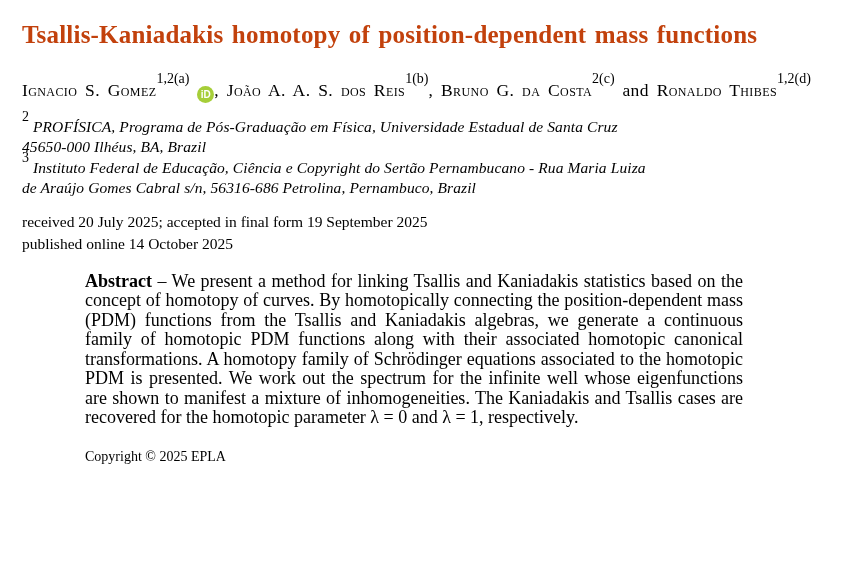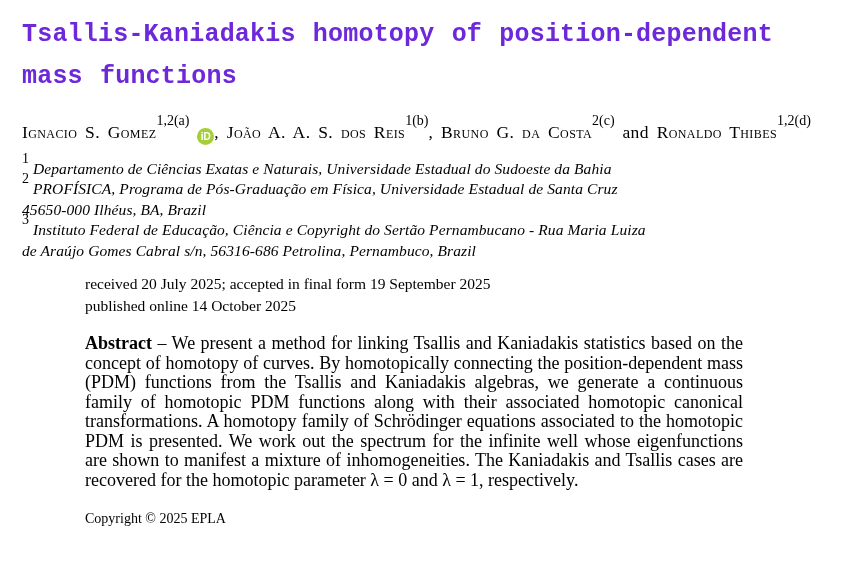--- a/index.html
+++ b/index.html
@@ -6,29 +6,29 @@
   body {
     width: 868px; height: 582px;
     background: #ffffff;
     color: #000000;
     overflow: hidden;
     font-family: "Liberation Serif", serif;
   }
   .page { padding: 10px 20px 0 22px; }
 
   .title {
-    font-family: Liberation Mono, monospace;
+    font-family: Liberation Serif, serif;
     font-weight: bold;
     font-size: 25px;
     line-height: 42px;
     letter-spacing: 0.2px;
     word-spacing: 2px;
     max-width: 792px;
     margin-top: 4px;
-    color: #6d28d9;
+    color: #c2410c;
   }
 
   .authors {
     margin-top: 22px;
     font-size: 17.5px;
     line-height: 24px;
     word-spacing: 3px;
     letter-spacing: 0.4px;
     white-space: nowrap;
   }
@@ -61,21 +61,21 @@
 
   .affils {
     margin-top: 14px;
     font-style: italic;
     font-size: 15.5px;
     line-height: 20.4px;
     letter-spacing: 0.1px;
   }
   .affils sup { font-style: normal; top: -5px; }
 
-  .indent { margin-left: 63px; }
+  .indent { }
 
   .dates {
     margin-top: 12px;
     font-size: 15.5px;
     line-height: 22px;
   }
 
   .abstract {
     margin: 17px 0 12px 63px;
     width: 658px;
@@ -104,21 +104,20 @@
   <h1 class="title">Tsallis-Kaniadakis homotopy of position-dependent mass functions</h1>
 
   <div class="authors"><span class="au">Ignacio S. Gomez</span><sup>1,2(a)</sup>
     <span class="orcid" style="background: rgb(166, 206, 57);">iD</span><span>,</span>
     <span class="au">João A. A. S. dos Reis</span><sup>1(b)</sup><span>,</span>
     <span class="au">Bruno G. da Costa</span><sup>2(c)</sup>
     <span class="andword">and</span>
     <span class="au">Ronaldo Thibes</span><sup>1,2(d)</sup></div>
 
   <div class="affils">
-    <div class="affil-line"><sup>1</sup> <span>Departamento de Ciências Exatas e Naturais, Universidade Estadual do Sudoeste da Bahia</span></div>
     <div class="affil-line"><sup>2</sup> <span>PROFÍSICA, Programa de Pós-Graduação em Física, Universidade Estadual de Santa Cruz</span></div>
     <div class="affil-line"><span>45650-000 Ilhéus, BA, Brazil</span></div>
     <div class="affil-line"><sup>3</sup> <span>Instituto Federal de Educação, Ciência e Copyright do Sertão Pernambucano - Rua Maria Luiza</span></div>
     <div class="affil-line"><span>de Araújo Gomes Cabral s/n, 56316-686 Petrolina, Pernambuco, Brazil</span></div>
   </div>
 
   <div class="dates indent">
     <div>received 20 July 2025; accepted in final form 19 September 2025</div>
     <div>published online 14 October 2025</div>
   </div>

